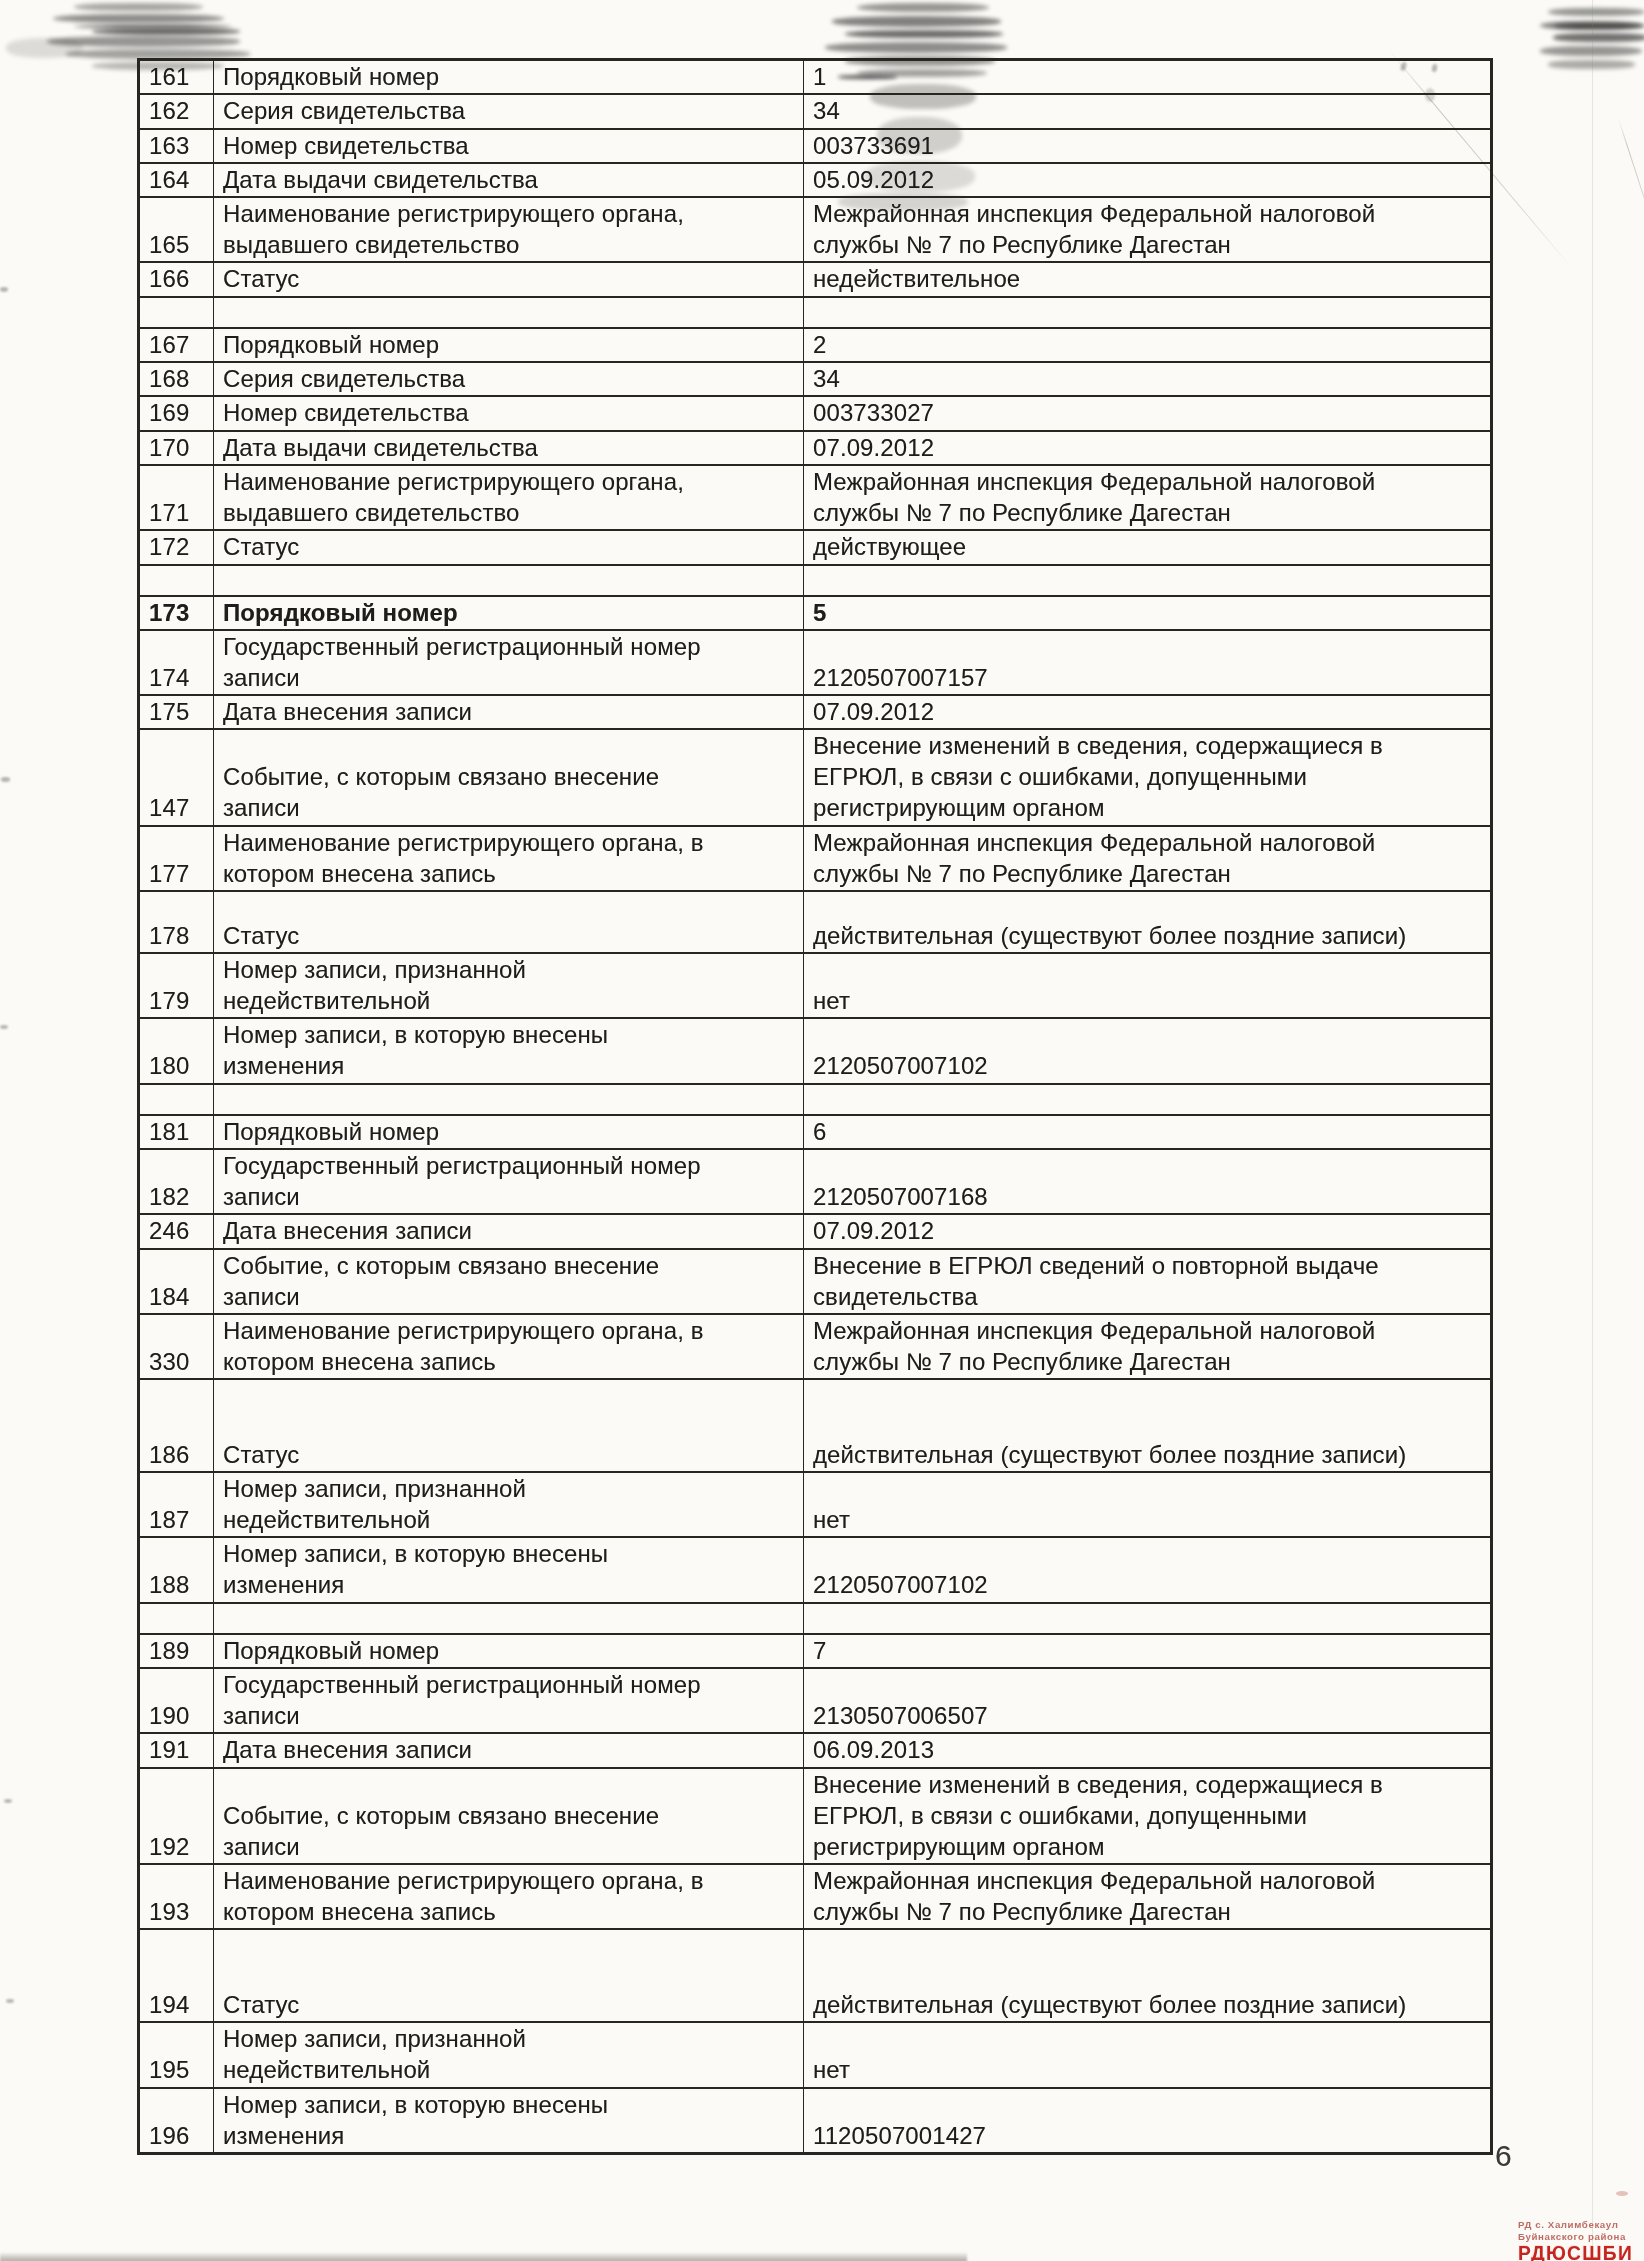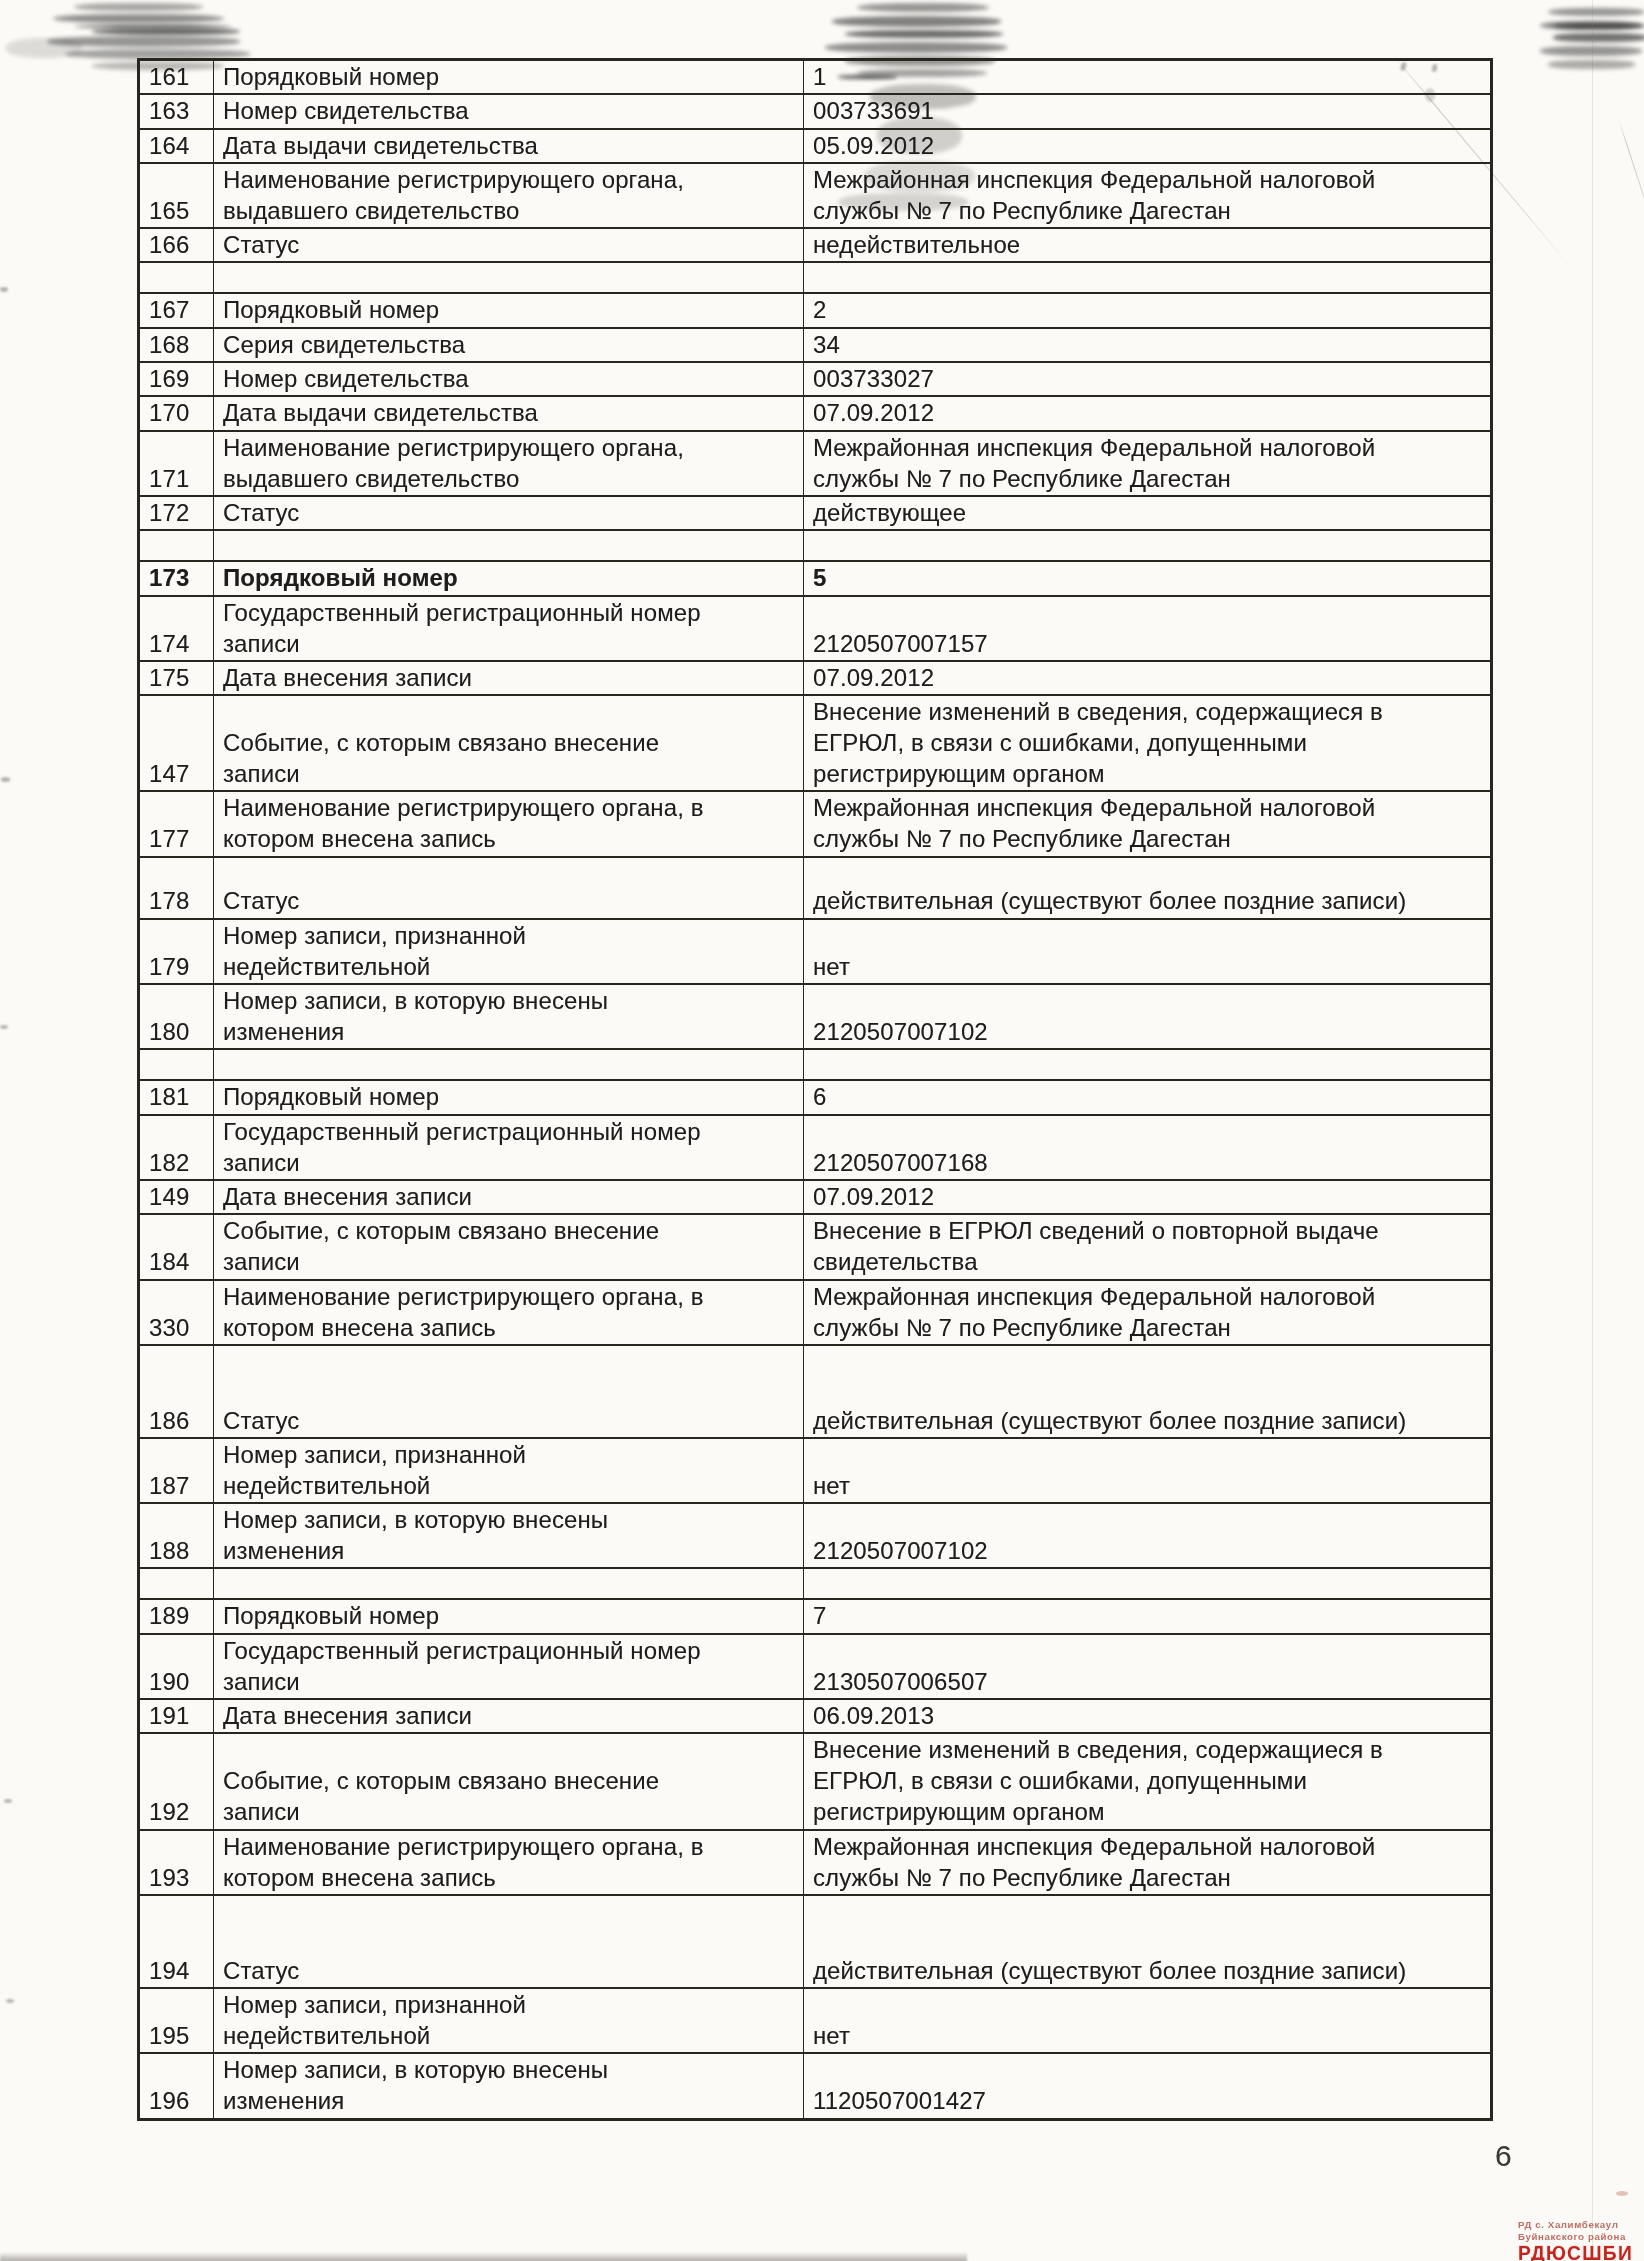--- a/index.html
+++ b/index.html
@@ -172,20 +172,25 @@
       <col style="width:75px">
       <col style="width:590px">
       <col style="width:688px">
     </colgroup>
     <tbody id="table-body">
         <tr style="height: 31px;">
           <td class="cell-num">161</td>
           <td class="cell-label">Порядковый номер</td>
           <td class="cell-value">1</td>
         </tr>
+        <tr style="height: 31px;">
+          <td class="cell-num">162</td>
+          <td class="cell-label">Серия свидетельства</td>
+          <td class="cell-value">34</td>
+        </tr>
         <tr style="height: 31px; padding-left: 29px;">
           <td class="cell-num">163</td>
           <td class="cell-label">Номер свидетельства</td>
           <td class="cell-value">003733691</td>
         </tr>
         <tr style="height: 31px;">
           <td class="cell-num">164</td>
           <td class="cell-label">Дата выдачи свидетельства</td>
           <td class="cell-value">05.09.2012</td>
         </tr>
@@ -301,21 +306,21 @@
           <td class="cell-label">Порядковый номер</td>
           <td class="cell-value">6</td>
         </tr>
         <tr style="height: 62px;">
           <td class="cell-num">182</td>
           <td class="cell-label">Государственный регистрационный номер
 записи</td>
           <td class="cell-value">2120507007168</td>
         </tr>
         <tr style="height: 31px;">
-          <td class="cell-num">149</td>
+          <td class="cell-num">246</td>
           <td class="cell-label">Дата внесения записи</td>
           <td class="cell-value">07.09.2012</td>
         </tr>
         <tr style="height: 62px;">
           <td class="cell-num">184</td>
           <td class="cell-label">Событие, с которым связано внесение
 записи</td>
           <td class="cell-value">Внесение в ЕГРЮЛ сведений о повторной выдаче
 свидетельства</td>
         </tr>

